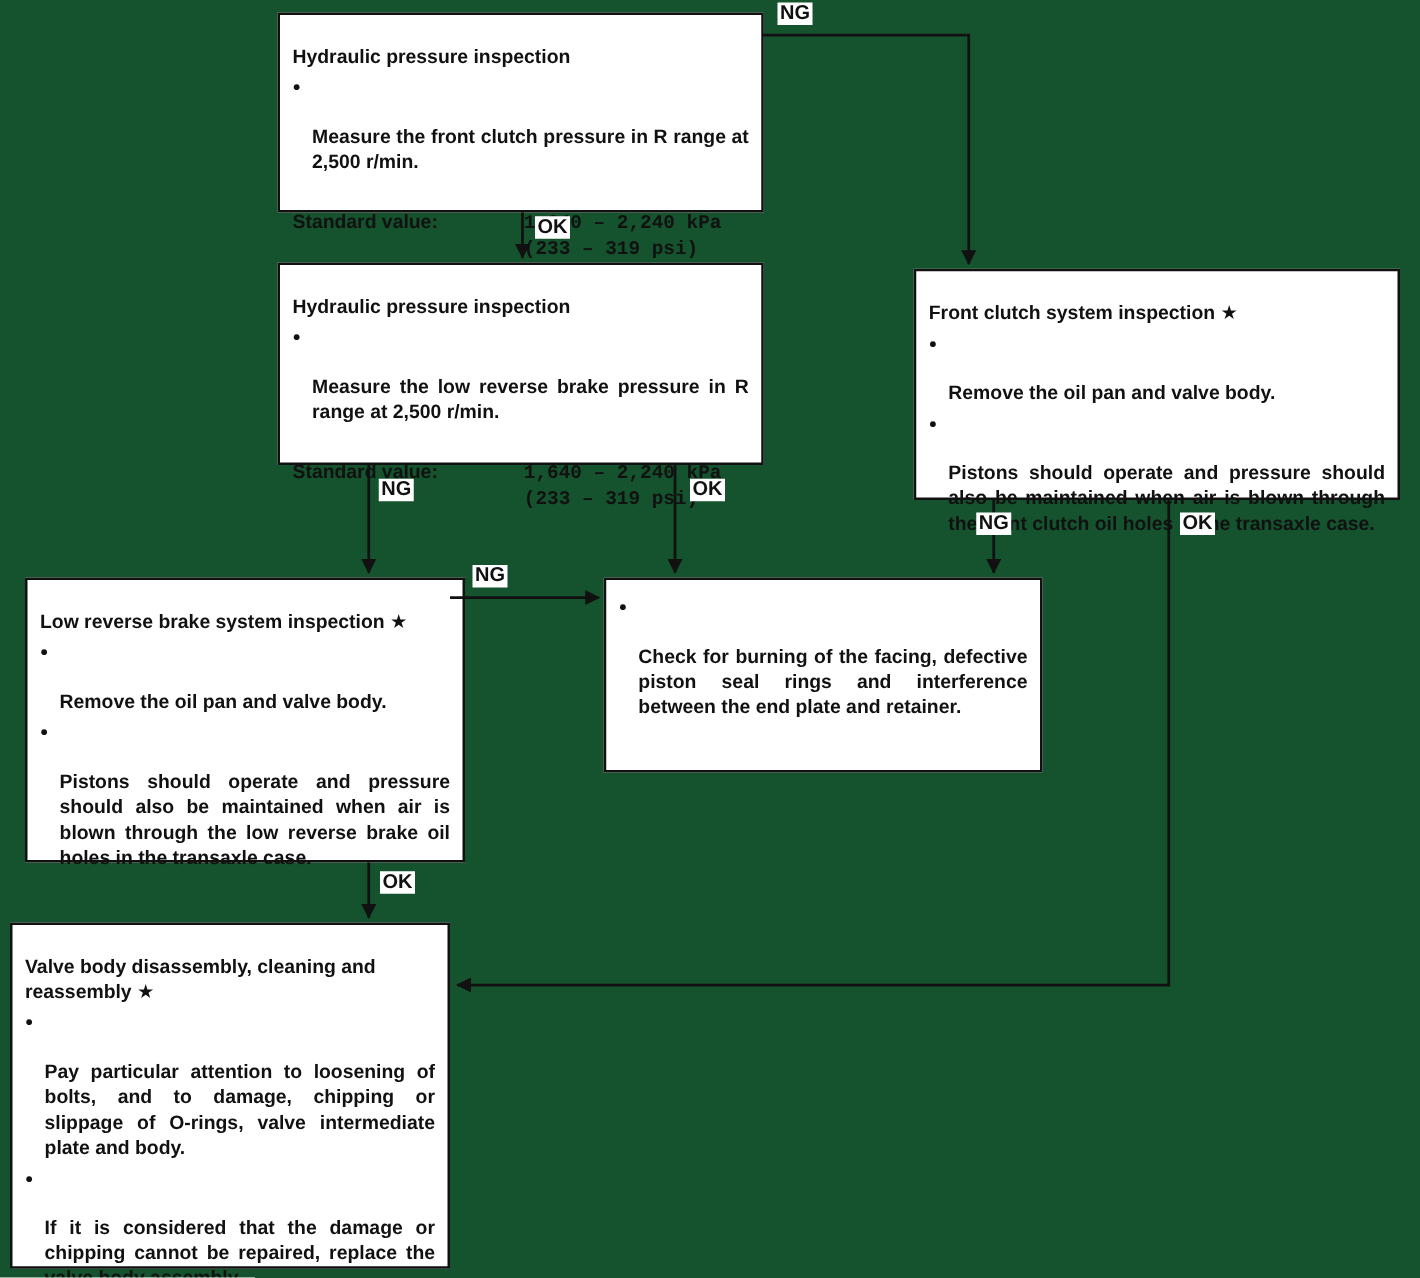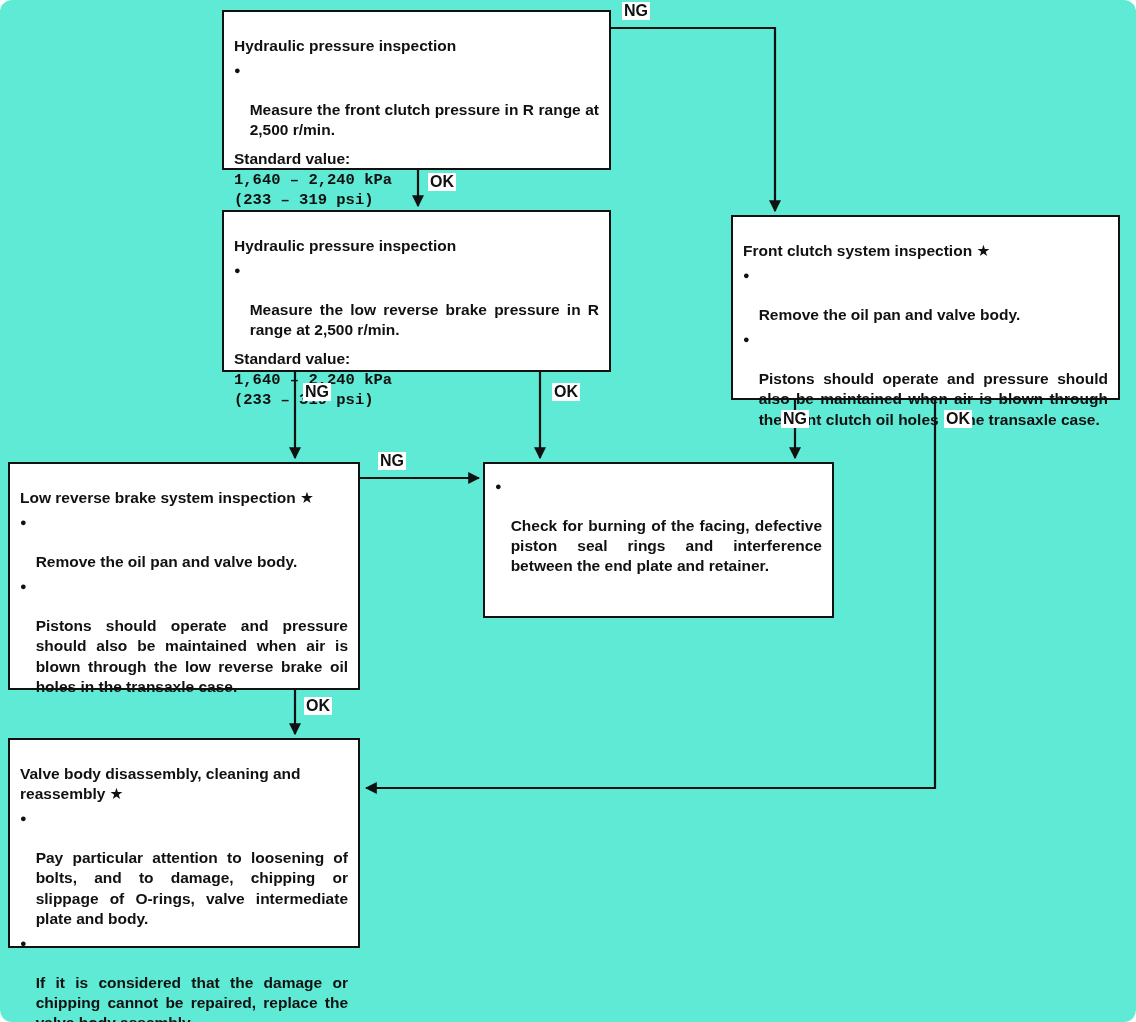--- a/index.html
+++ b/index.html
@@ -1,30 +1,30 @@
 <!DOCTYPE html>
 <html><head>
 <meta charset="utf-8">
 <style>
   html,body{margin:0;padding:0;background:#ffffff;}
   .canvas{
-    position:relative;width:1136px;height:1022px;background:#5eead4;
+    position:relative;width:1136px;height:1022px;background:#14532d;
     font-family:"Liberation Sans","DejaVu Sans",sans-serif;
-    color:#111;font-weight:700;overflow:hidden;border-radius:12px;
+    color:#111;font-weight:700;overflow:hidden;
   }
   .box{
     position:absolute;border:2px solid #111;background:#fff;
     padding:8px 10px;box-sizing:border-box;
     font-size:15.5px;line-height:1.3;z-index:1;
   }
   .box-title{margin-bottom:2px;margin-top:16px;}
   .bullet-row{display:flex;gap:9px;margin-top:4px;}
   .bullet{flex:0 0 auto;font-size:11px;line-height:20px;}
   .bullet-text{flex:1;text-align:justify;margin-top:40px;}
-  .standard{display:flex;margin-top:9px;flex-direction:column;}
+  .standard{display:flex;margin-top:28px;}
   .std-label{width:185px;flex:0 0 auto;}
   .std-val{display:flex;flex-direction:column;font-family:Liberation Mono, monospace;}
   .edge-label{position:absolute;font-size:16px;z-index:3;background:#fff;padding:0 2px;}
   svg.wires{position:absolute;left:0;top:0;z-index:2;pointer-events:none;}
 </style>
 </head>
 <body>
 
 <div class="canvas">
 
@@ -90,40 +90,40 @@
     <div class="bullet-row">
       <span class="bullet">●</span>
       <span class="bullet-text">Remove the oil pan and valve body.</span>
     </div>
     <div class="bullet-row">
       <span class="bullet">●</span>
       <span class="bullet-text">Pistons should operate and pressure should also be maintained when air is blown through the front clutch oil holes in the transaxle case.</span>
     </div>
   </div>
 
-  <div class="box" style="left:8px;top:462px;width:352px;height:228px">
+  <div class="box" style="left:20px;top:462px;width:352px;height:228px">
     <div class="box-title">Low reverse brake system inspection ★</div>
     <div class="bullet-row">
       <span class="bullet">●</span>
       <span class="bullet-text">Remove the oil pan and valve body.</span>
     </div>
     <div class="bullet-row">
       <span class="bullet">●</span>
       <span class="bullet-text">Pistons should operate and pressure should also be maintained when air is blown through the low reverse brake oil holes in the transaxle case.</span>
     </div>
   </div>
 
   <div class="box" style="left:483px;top:462px;width:351px;height:156px">
     <div class="bullet-row">
       <span class="bullet">●</span>
       <span class="bullet-text">Check for burning of the facing, defective piston seal rings and interference between the end plate and retainer.</span>
     </div>
   </div>
 
-  <div class="box" style="left:8px;top:738px;width:352px;height:210px">
+  <div class="box" style="left:8px;top:738px;width:352px;height:277px">
     <div class="box-title">Valve body disassembly, cleaning and reassembly ★</div>
     <div class="bullet-row">
       <span class="bullet">●</span>
       <span class="bullet-text">Pay particular attention to loosening of bolts, and to damage, chipping or slippage of O-rings, valve intermediate plate and body.</span>
     </div>
     <div class="bullet-row">
       <span class="bullet">●</span>
       <span class="bullet-text">If it is considered that the damage or chipping cannot be repaired, replace the valve body assembly.</span>
     </div>
   </div>

